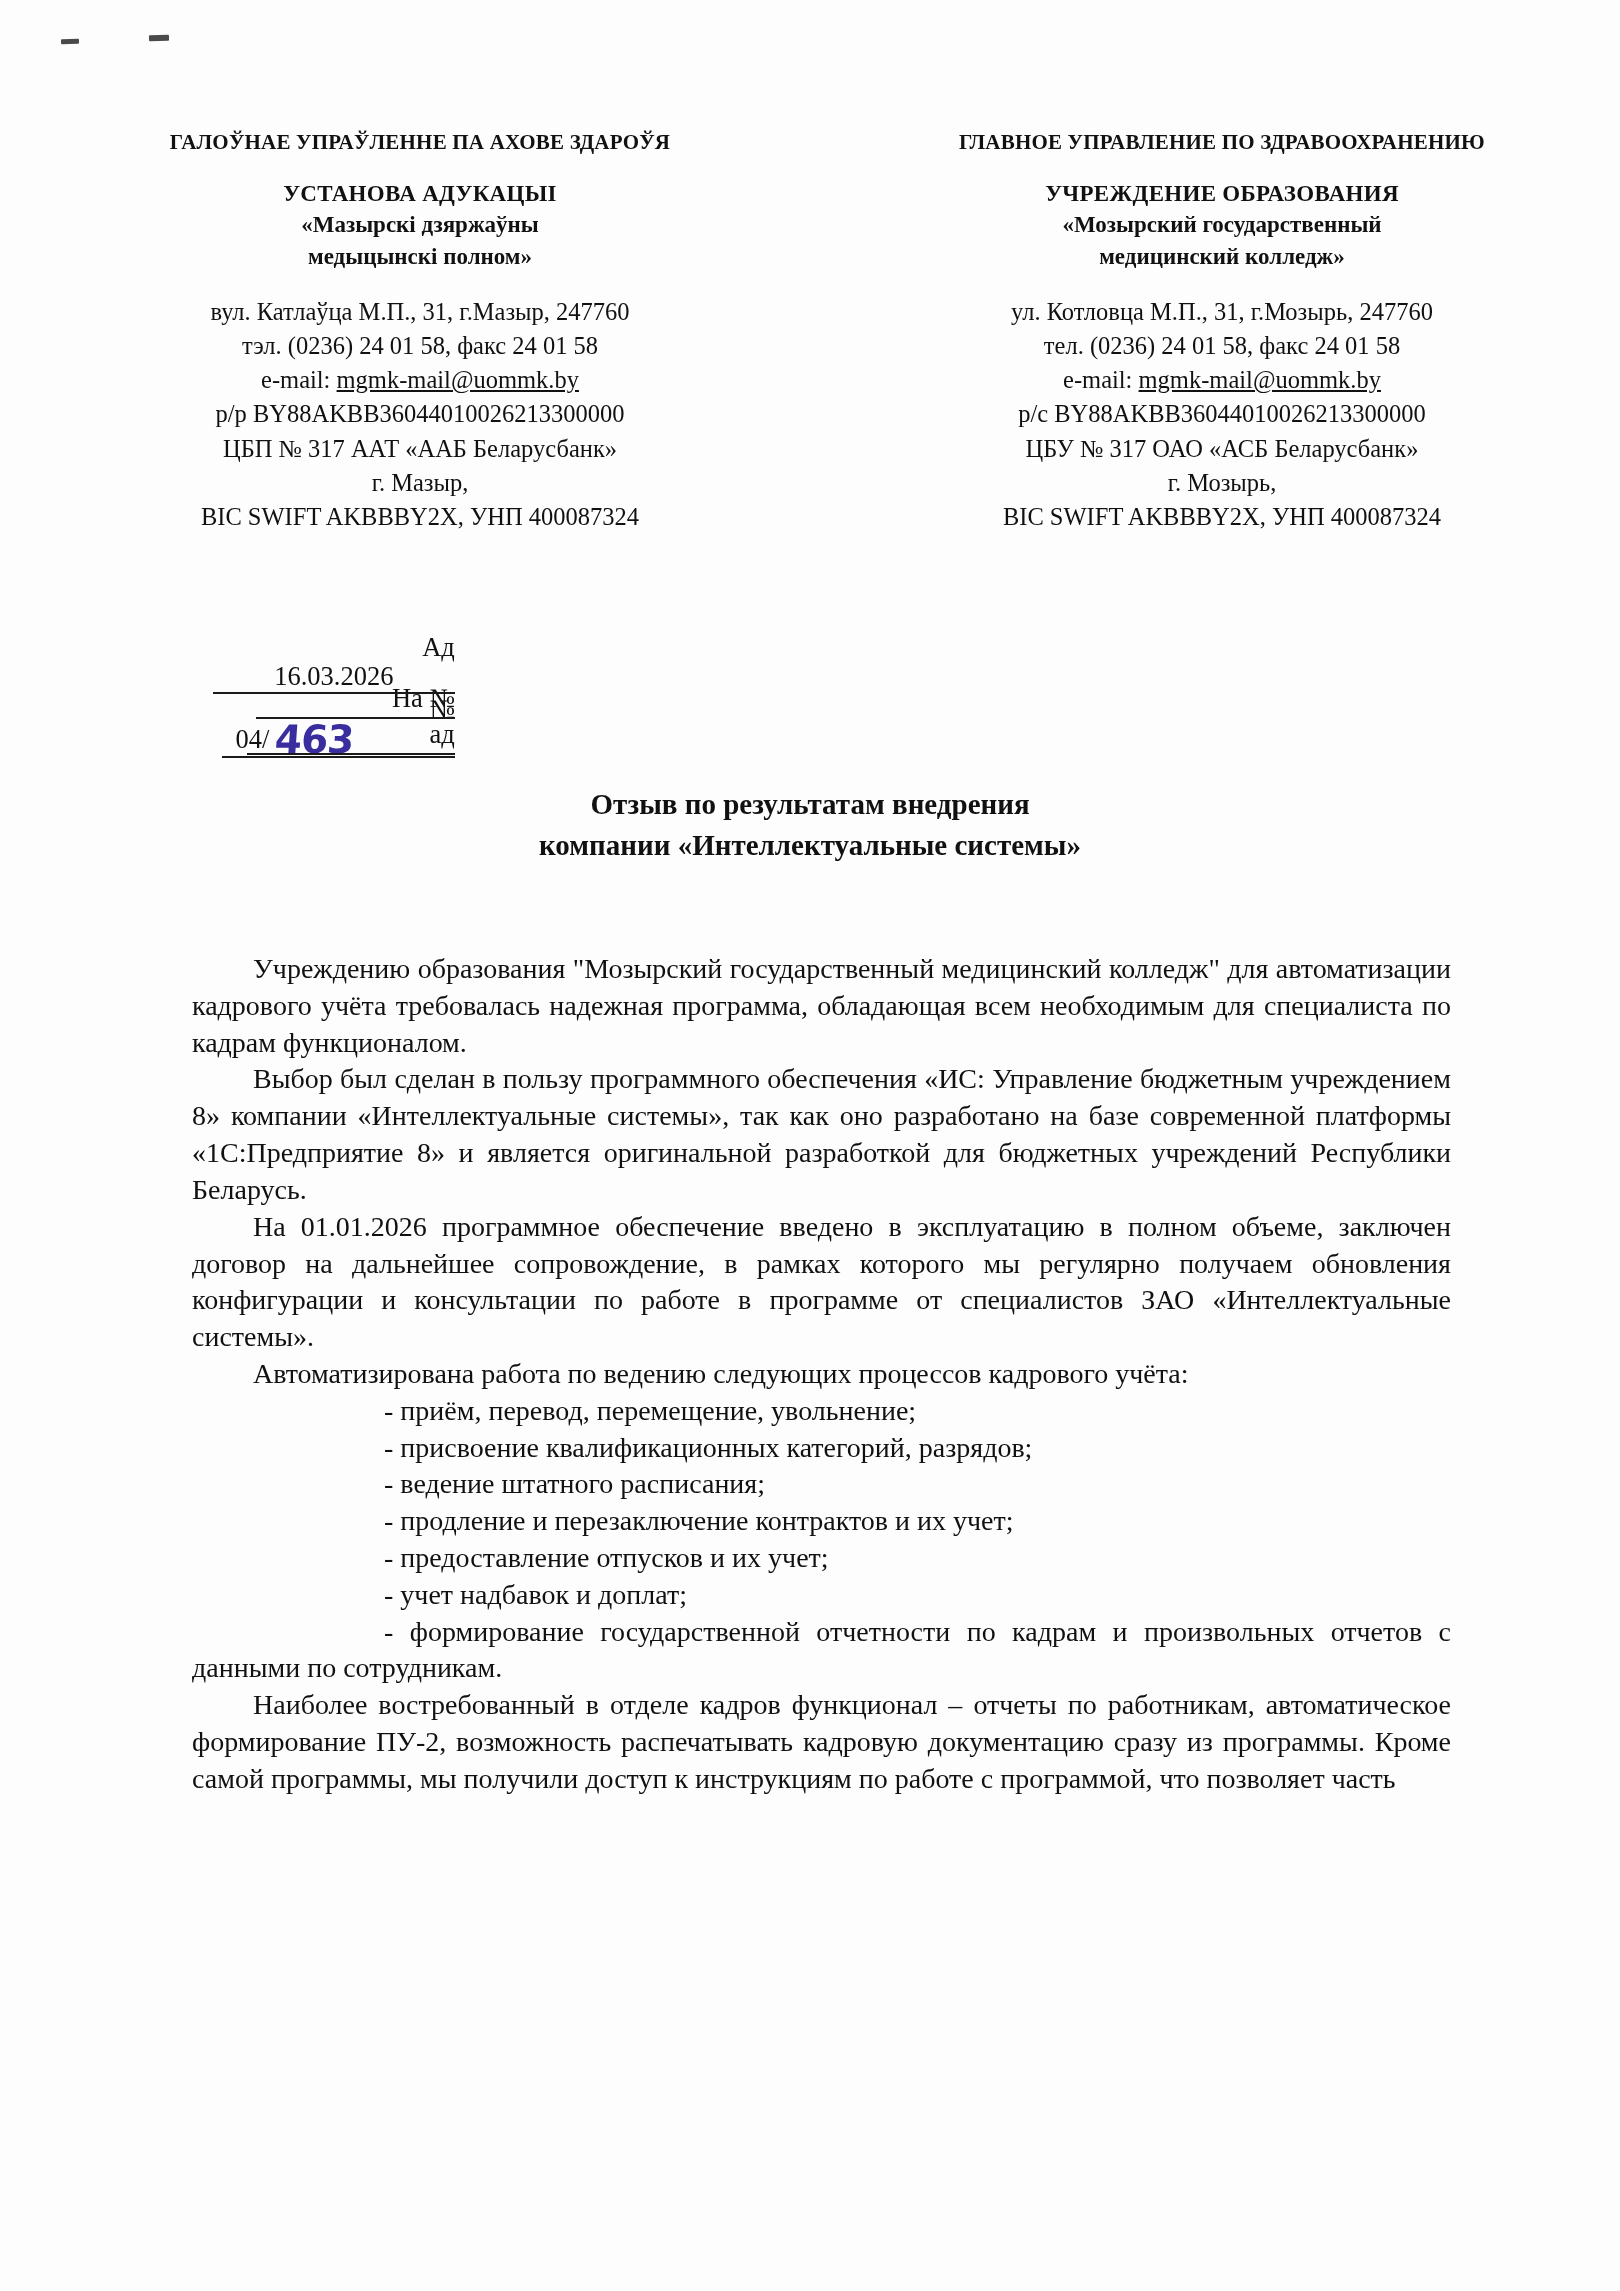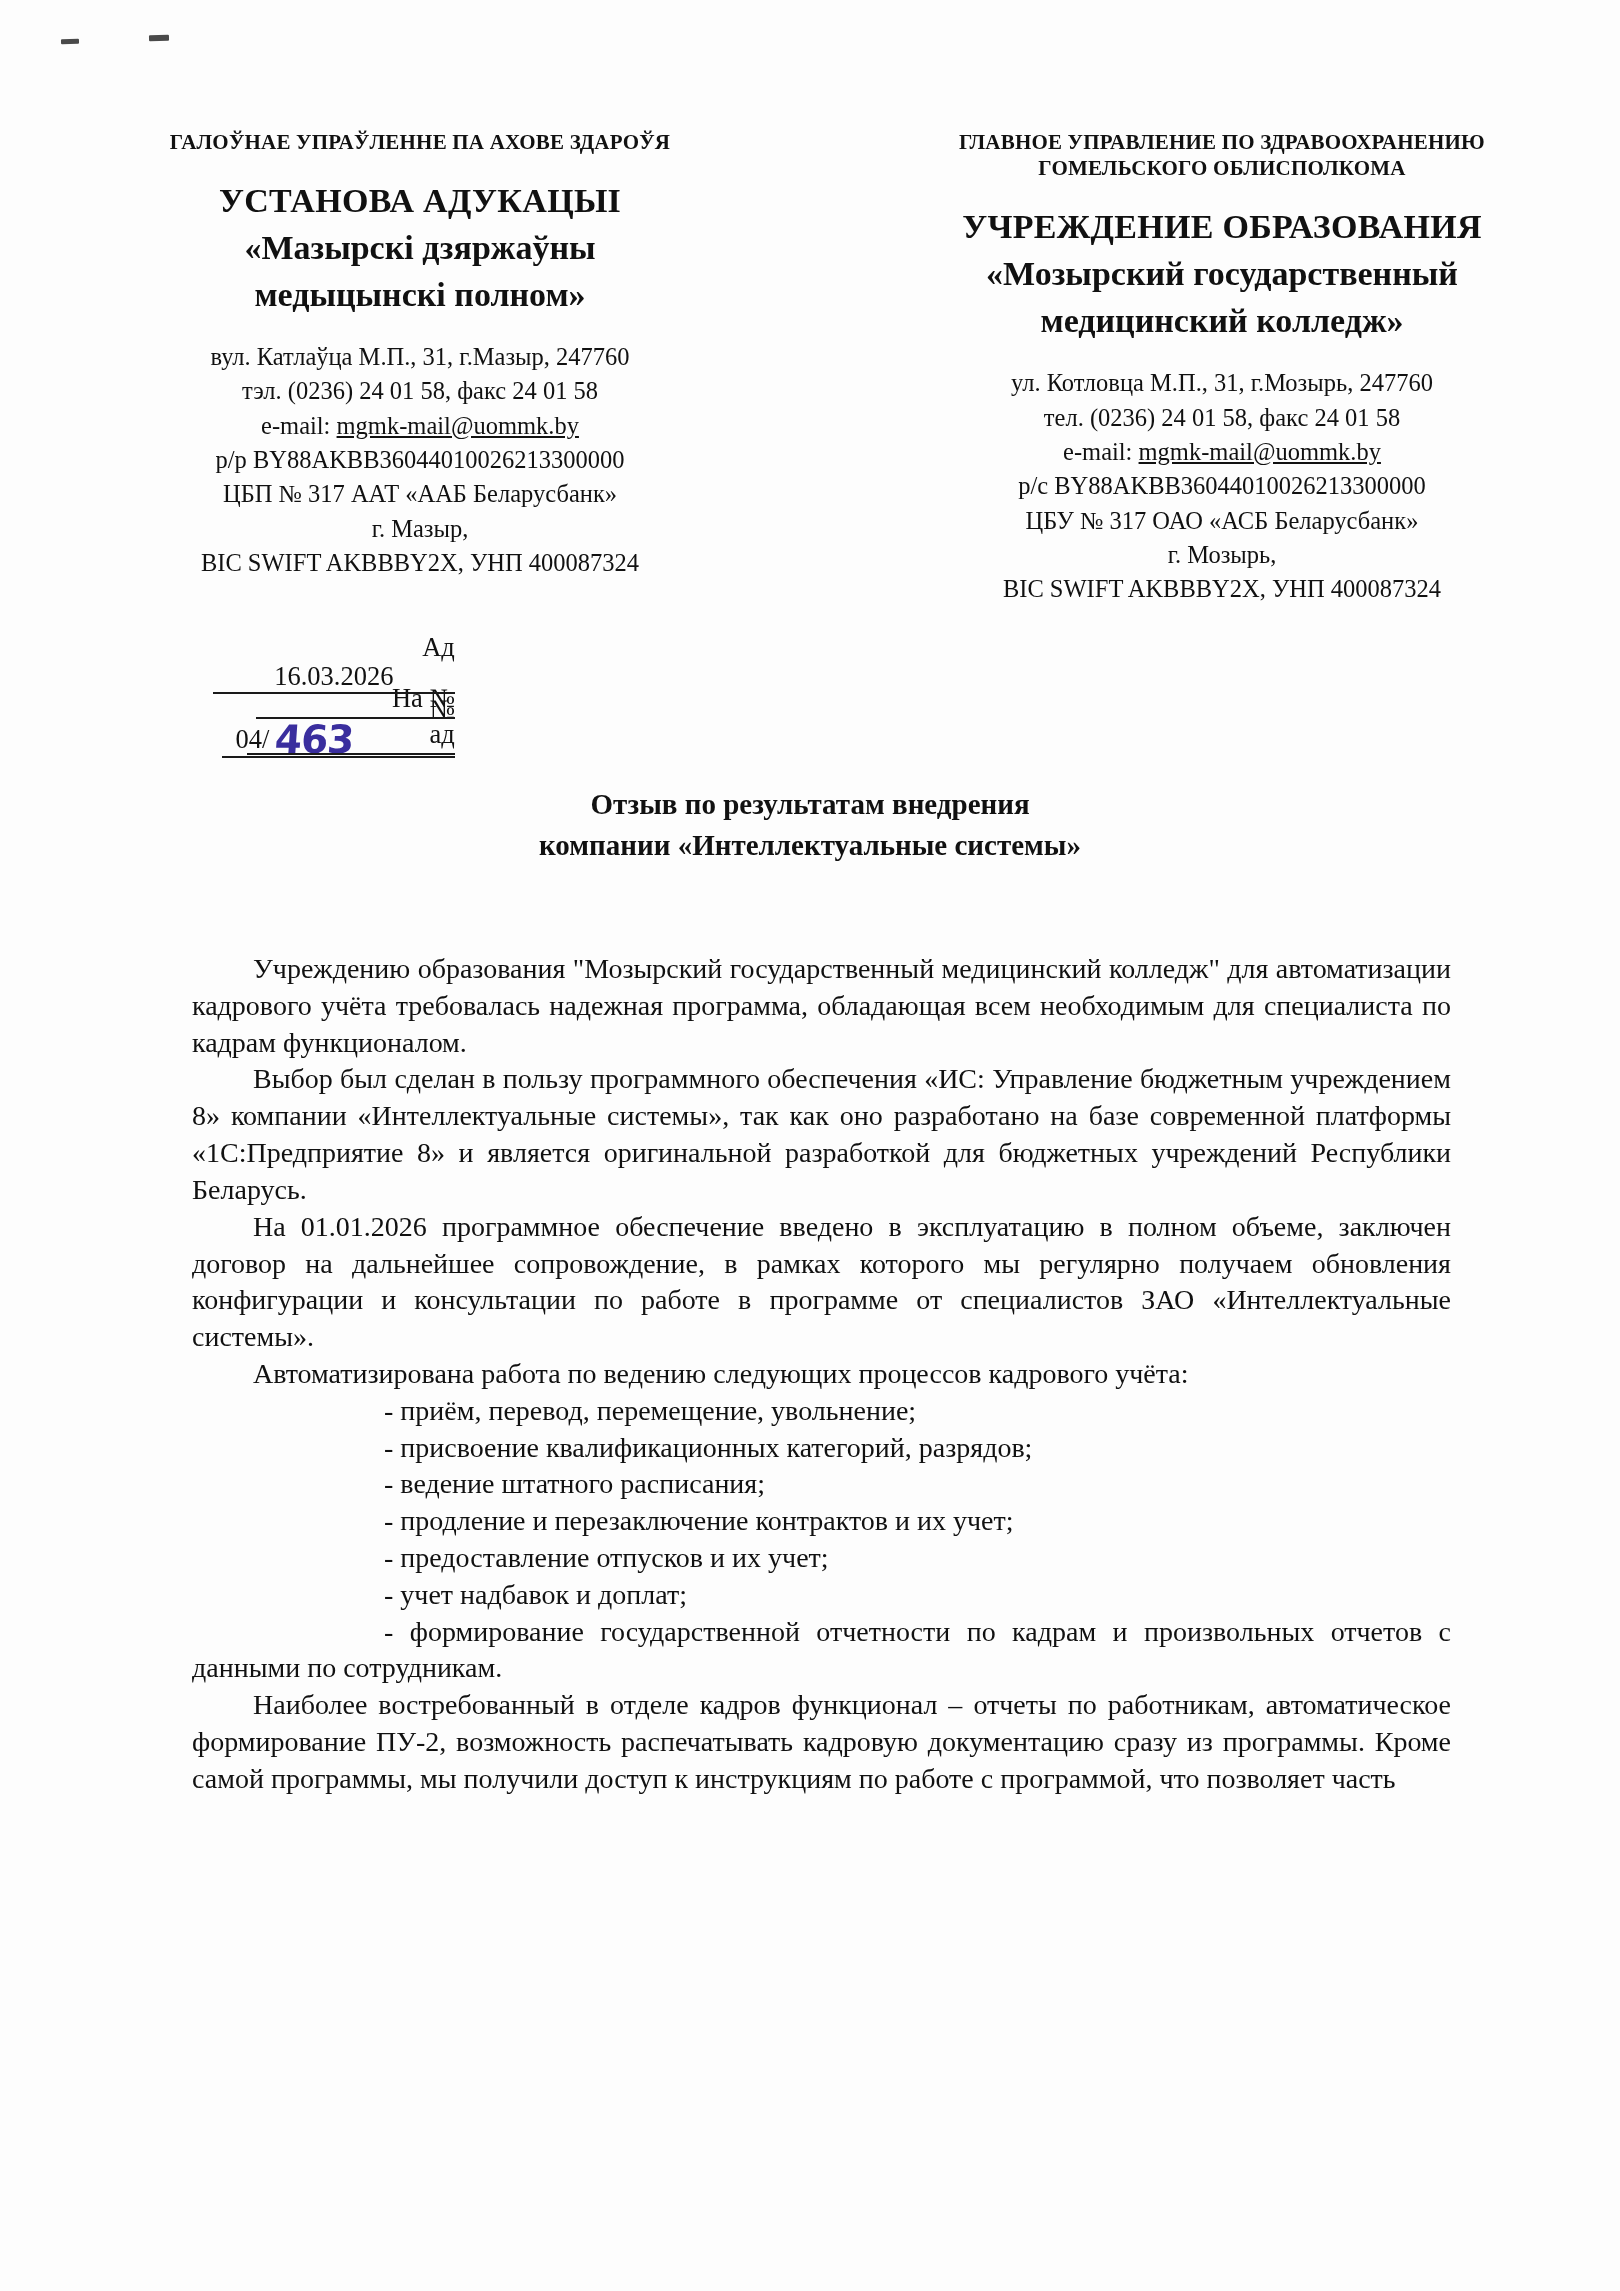--- a/index.html
+++ b/index.html
@@ -46,21 +46,21 @@
     text-align: center;
   }
   .lh-gov {
     font-size: 21px;
     line-height: 1.25;
     font-weight: 700;
     letter-spacing: 0.2px;
   }
   .lh-org {
     margin-top: 22.5px;
-    font-size: 34px;
+    font-size: 23px;
     line-height: 1.38;
     font-weight: 700;
   }
   .lh-org .org-caps { letter-spacing: 0.3px; }
   .lh-contacts {
     margin-top: 21.6px;
     font-size: 24.5px;
     line-height: 1.4;
     font-weight: 400;
   }
@@ -184,21 +184,20 @@
         <div>р/р BY88AKBB36044010026213300000</div>
         <div>ЦБП № 317 ААТ «ААБ Беларусбанк»</div>
         <div>г. Мазыр,</div>
         <div>BIC SWIFT AKBBBY2X, УНП 400087324</div>
       </div>
     </div>
 
     <div class="lh-col">
       <div class="lh-gov">
         <div>ГЛАВНОЕ УПРАВЛЕНИЕ ПО ЗДРАВООХРАНЕНИЮ</div>
-        <div>ГОМЕЛЬСКОГО ОБЛИСПОЛКОМА</div>
       </div>
       <div class="lh-org">
         <div class="org-caps">УЧРЕЖДЕНИЕ ОБРАЗОВАНИЯ</div>
         <div>«Мозырский государственный</div>
         <div>медицинский колледж»</div>
       </div>
       <div class="lh-contacts">
         <div>ул. Котловца М.П., 31, г.Мозырь, 247760</div>
         <div>тел. (0236) 24 01 58, факс 24 01 58</div>
         <div>

